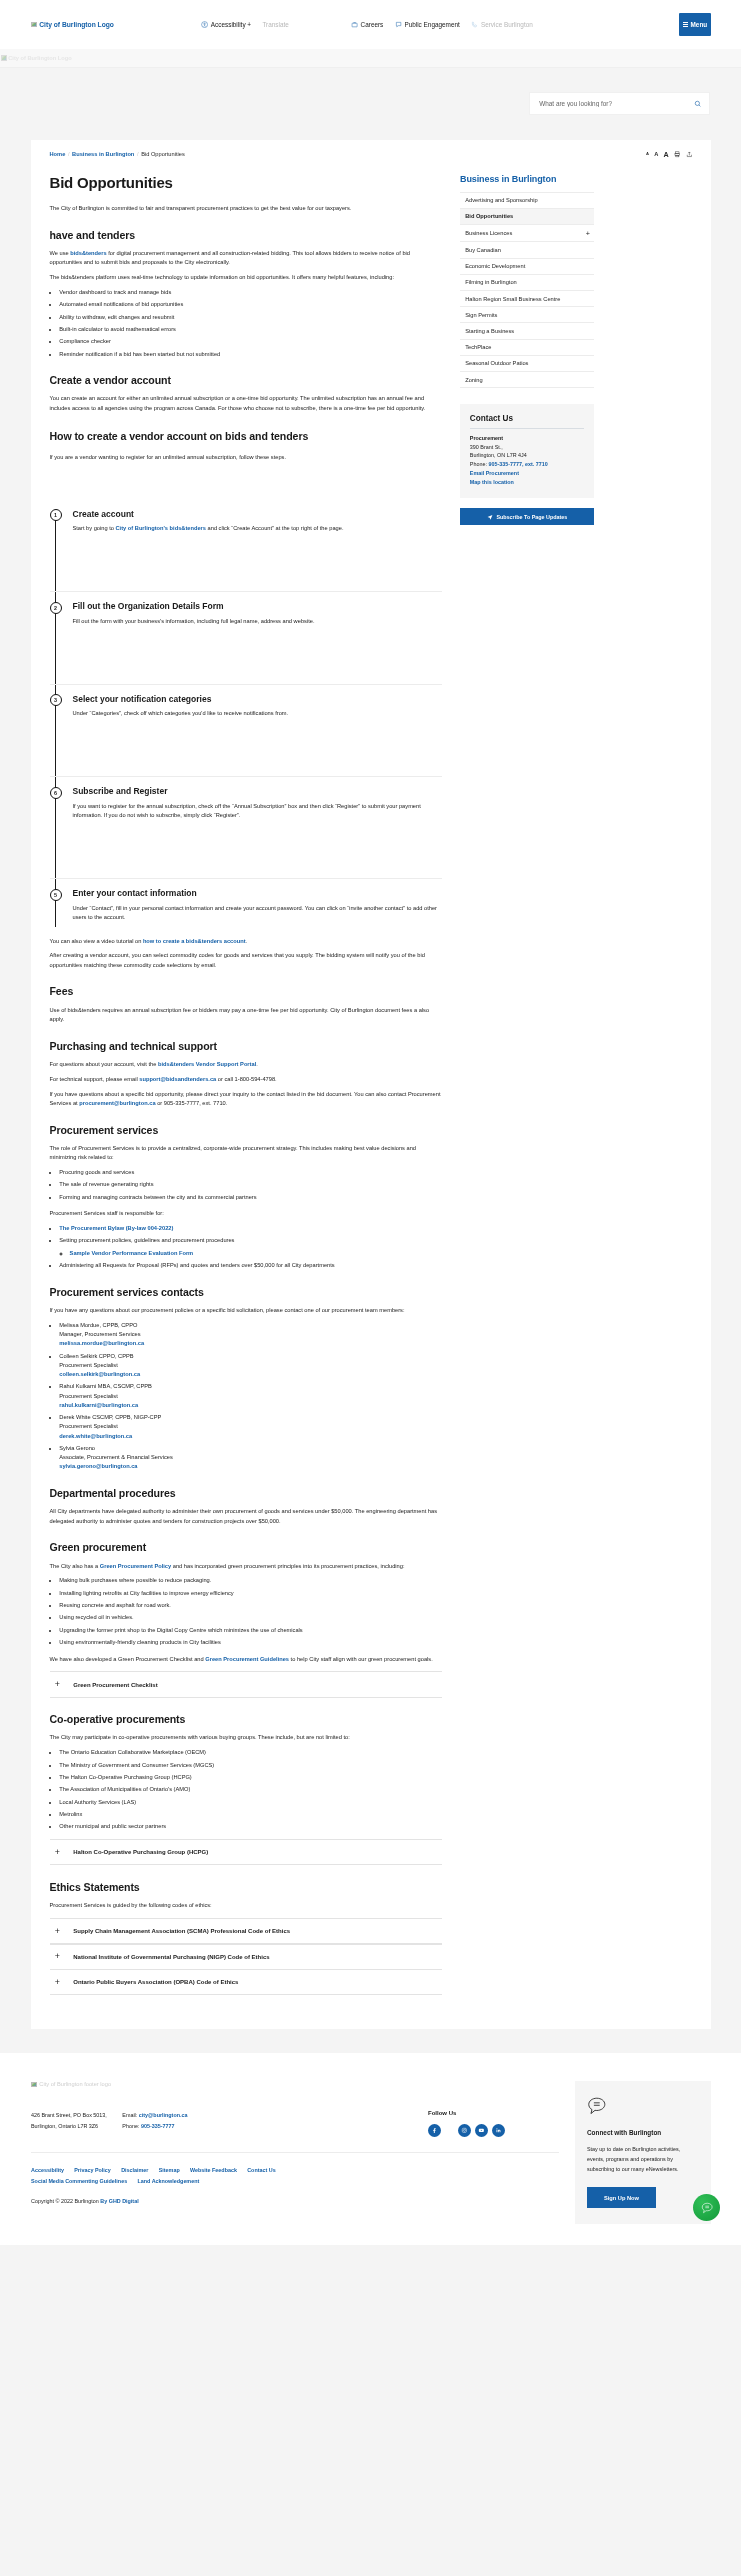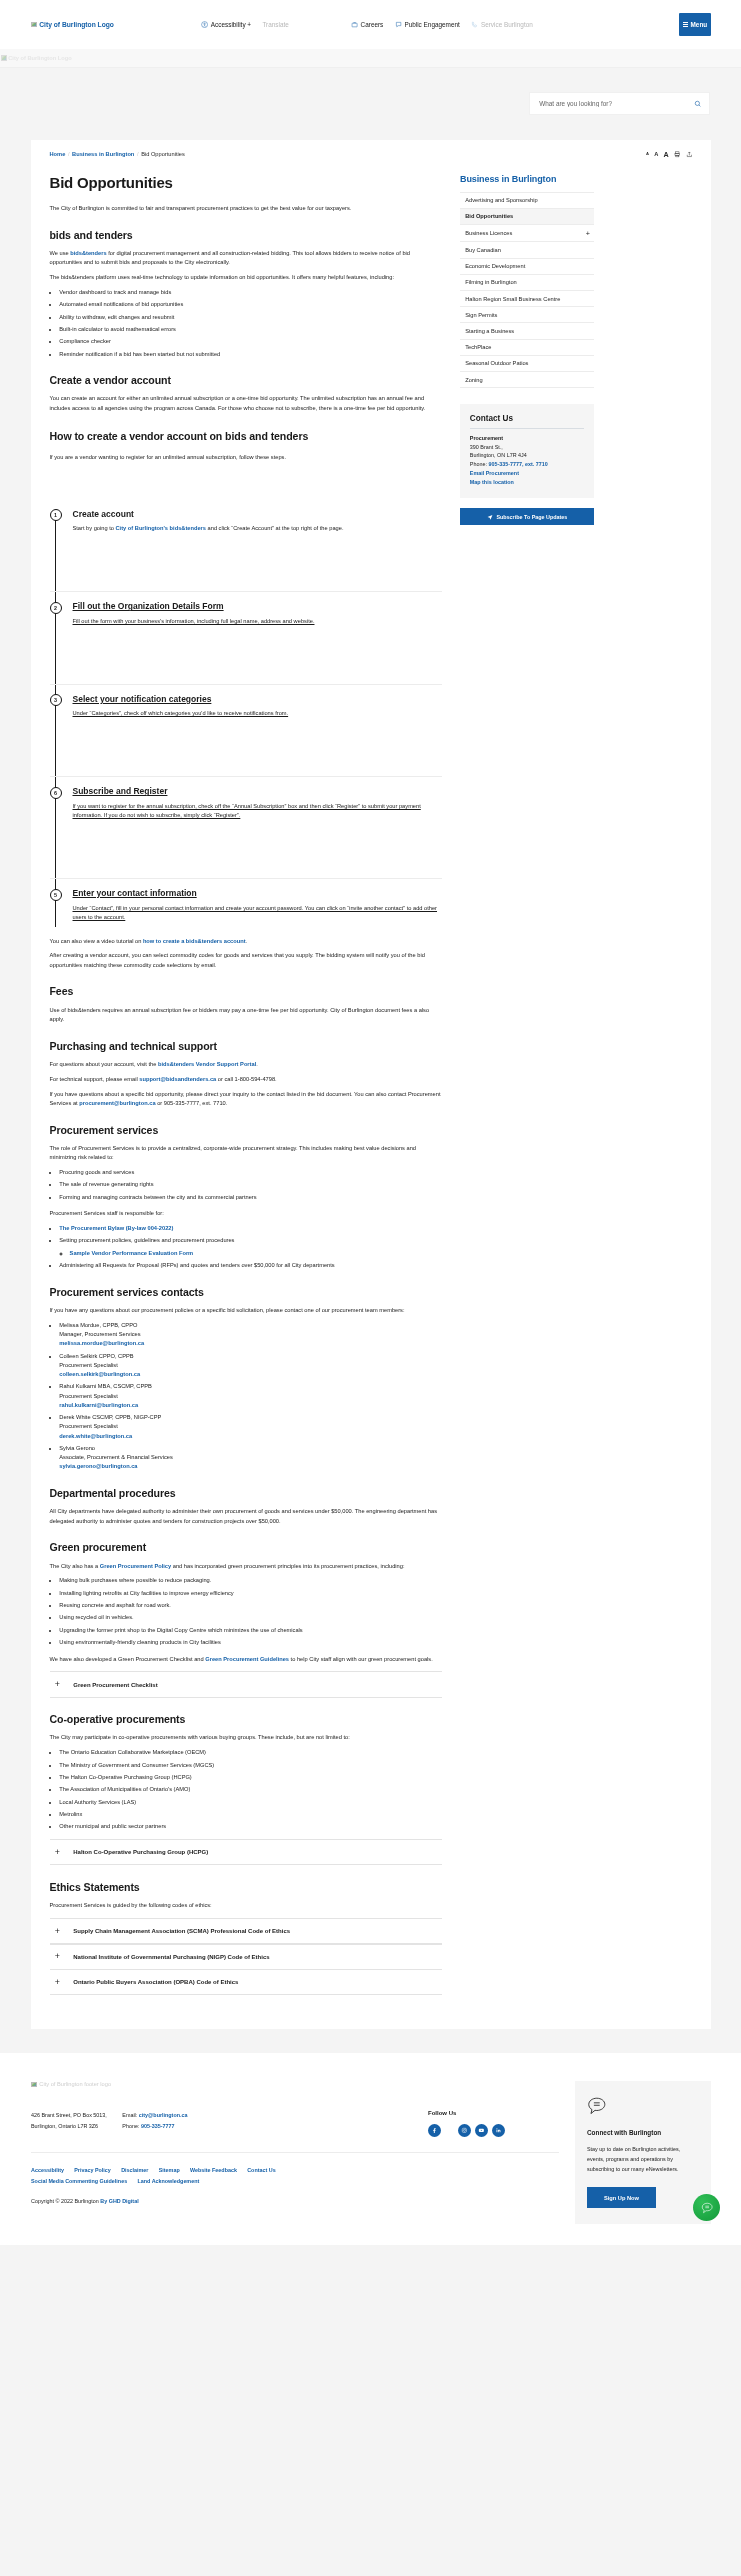--- a/index.html
+++ b/index.html
@@ -129,21 +129,21 @@
   ul.t ul { margin:3.1px 0 3.1px 0; padding-left:10.3px; list-style:circle; }
   .tight li { margin-bottom:0.5px; }
 
   
   .steps { position:relative; margin:10.3px 0 4.1px 0; }
   .steps:before {
     content:""; position:absolute; left:5.7px; top:7.2px; bottom:5.2px;
     width:0.8px; background:#1a1a1a;
   }
   .step { position:relative; padding-left:23px; padding-bottom:2.1px;margin-top:47px; }
-  .step + .step { border-top:0.5px solid #ececec; padding-top:9.3px;text-decoration:underline; }
+  .step + .step { border-top:0.5px solid #ececec; padding-top:9.3px; }
   .stepnum {
     position:absolute; left:0; top:0.5px;
     width:12px; height:12px; border-radius:50%;
     border:0.7px solid #111; background:#fff;
     display:flex; align-items:center; justify-content:center;
     font-size:5.4px; font-weight:bold; z-index:2;
   }
   .step + .step .stepnum { top:9.8px; }
   .step h3 { font-size:8.5px; font-weight:bold; margin:0 0 5.7px 0; }
   .step p { font-size:5.7px; line-height:1.62; margin:0 0 8.2px 0; }
@@ -327,21 +327,21 @@
     </div>
   </div>
 
   <div class="grid">
 
     <div class="col-main">
 
       <h1 class="page-title">Bid Opportunities</h1>
       <p class="t">The City of Burlington is committed to fair and transparent procurement practices to get the best value for our taxpayers.</p>
 
-      <h2 class="sec">bids and tenders</h2>
+      <h2 class="sec">have and tenders</h2>
       <p class="t">
         <span>We use </span><a href="#" class="lk">bids&amp;tenders</a><span> for digital procurement management and all construction-related bidding. This tool allows bidders to receive notice of bid opportunities and to submit bids and proposals to the City electronically.</span>
       </p>
       <p class="t">The bids&amp;tenders platform uses real-time technology to update information on bid opportunities. It offers many helpful features, including:</p>
 
       <ul class="t">
         <li class="t">Vendor dashboard to track and manage bids</li>
         <li class="t">Automated email notifications of bid opportunities</li>
         <li class="t">Ability to withdraw, edit changes and resubmit</li>
         <li class="t">Built-in calculator to avoid mathematical errors</li>

